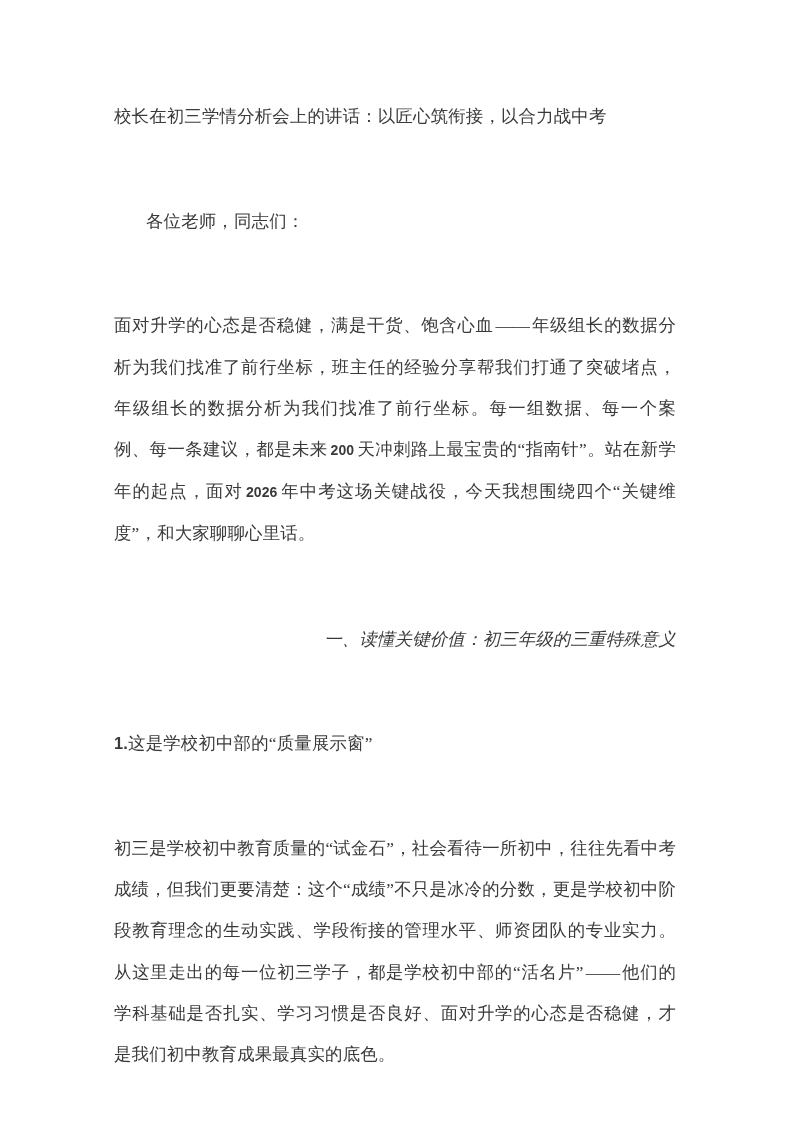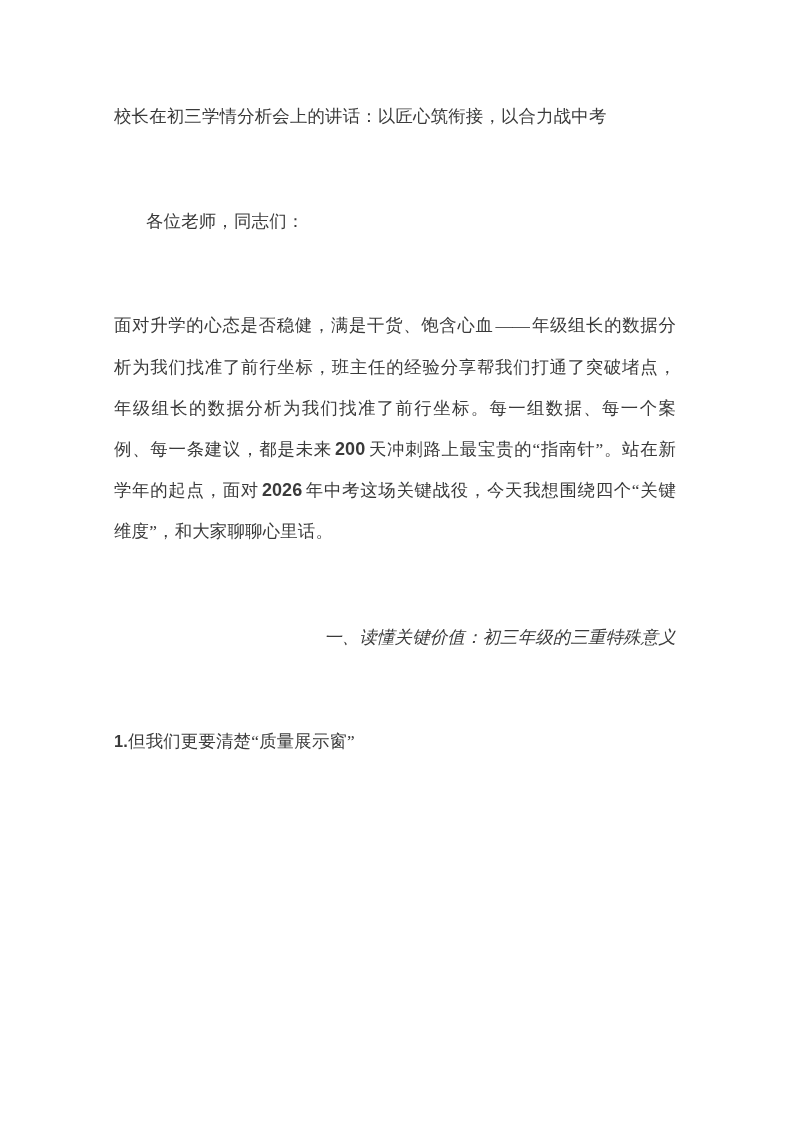--- a/index.html
+++ b/index.html
@@ -72,21 +72,21 @@
 
   .heading-2 {
     text-align: left;
     margin-bottom: 64px;
   }
 
   
   .num {
     font-family: "Liberation Sans", "DejaVu Sans", sans-serif;
     font-weight: 700;
-    font-size: 18px;
+    font-size: 14px;
     letter-spacing: 0.1px;
     padding: 0 3px;
   }
 
   
   .marker {
     font-family: "Liberation Sans", "DejaVu Sans", sans-serif;
     font-weight: 700;
     font-size: 16.4px;
   }
@@ -107,18 +107,21 @@
 
     <p class="blk salutation">各位老师，同志们：</p>
 
     <p class="blk para">
       <span>面对升学的心态是否稳健，满是干货、饱含心血</span><span class="dash">——</span><span>年级组长的数据分析为我们找准了前行坐标，班主任的经验分享帮我们打通了突破堵点，年级组长的数据分析为我们找准了前行坐标。每一组数据、每一个案例、每一条建议，都是未来</span><span class="num">200</span><span>天冲刺路上最宝贵的“指南针”。站在新学年的起点，面对</span><span class="num">2026</span><span>年中考这场关键战役，今天我想围绕四个“关键维度”，和大家聊聊心里话。</span>
     </p>
 
     <p class="blk heading-1">一、读懂关键价值：初三年级的三重特殊意义</p>
 
     <p class="blk heading-2">
-      <span class="marker">1.</span><span>但我们更要清楚“质量展示窗”</span>
+      <span class="marker">1.</span><span>这是学校初中部的“质量展示窗”</span>
     </p>
 
+    <p class="blk para">
+      <span>初三是学校初中教育质量的“试金石”，社会看待一所初中，往往先看中考成绩，但我们更要清楚：这个“成绩”不只是冰冷的分数，更是学校初中阶段教育理念的生动实践、学段衔接的管理水平、师资团队的专业实力。从这里走出的每一位初三学子，都是学校初中部的“活名片”</span><span class="dash">——</span><span>他们的学科基础是否扎实、学习习惯是否良好、面对升学的心态是否稳健，才是我们初中教育成果最真实的底色。</span>
+    </p>
 
   </div>
 </div>
 
 </body></html>

